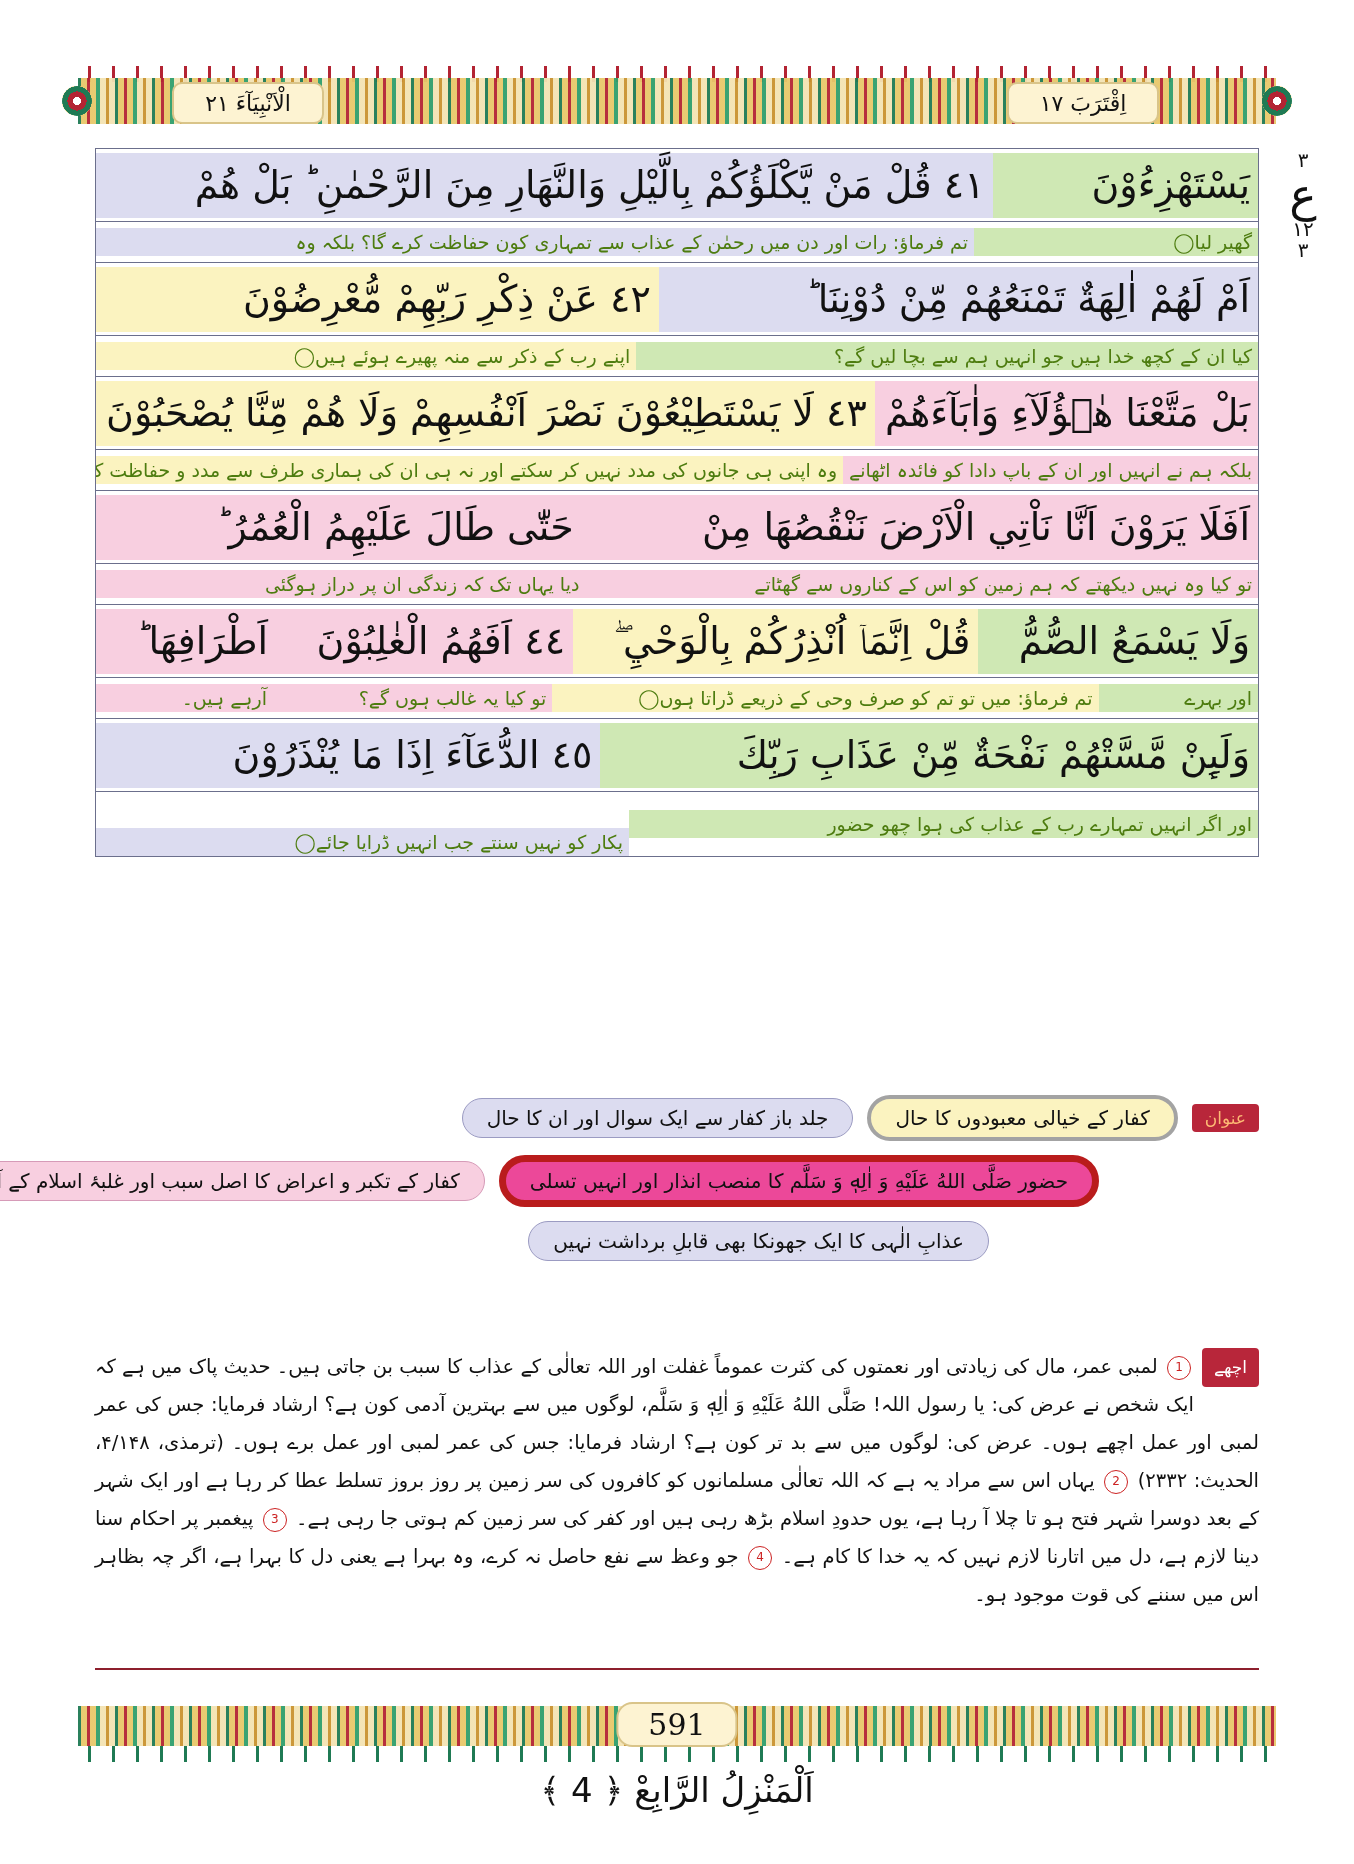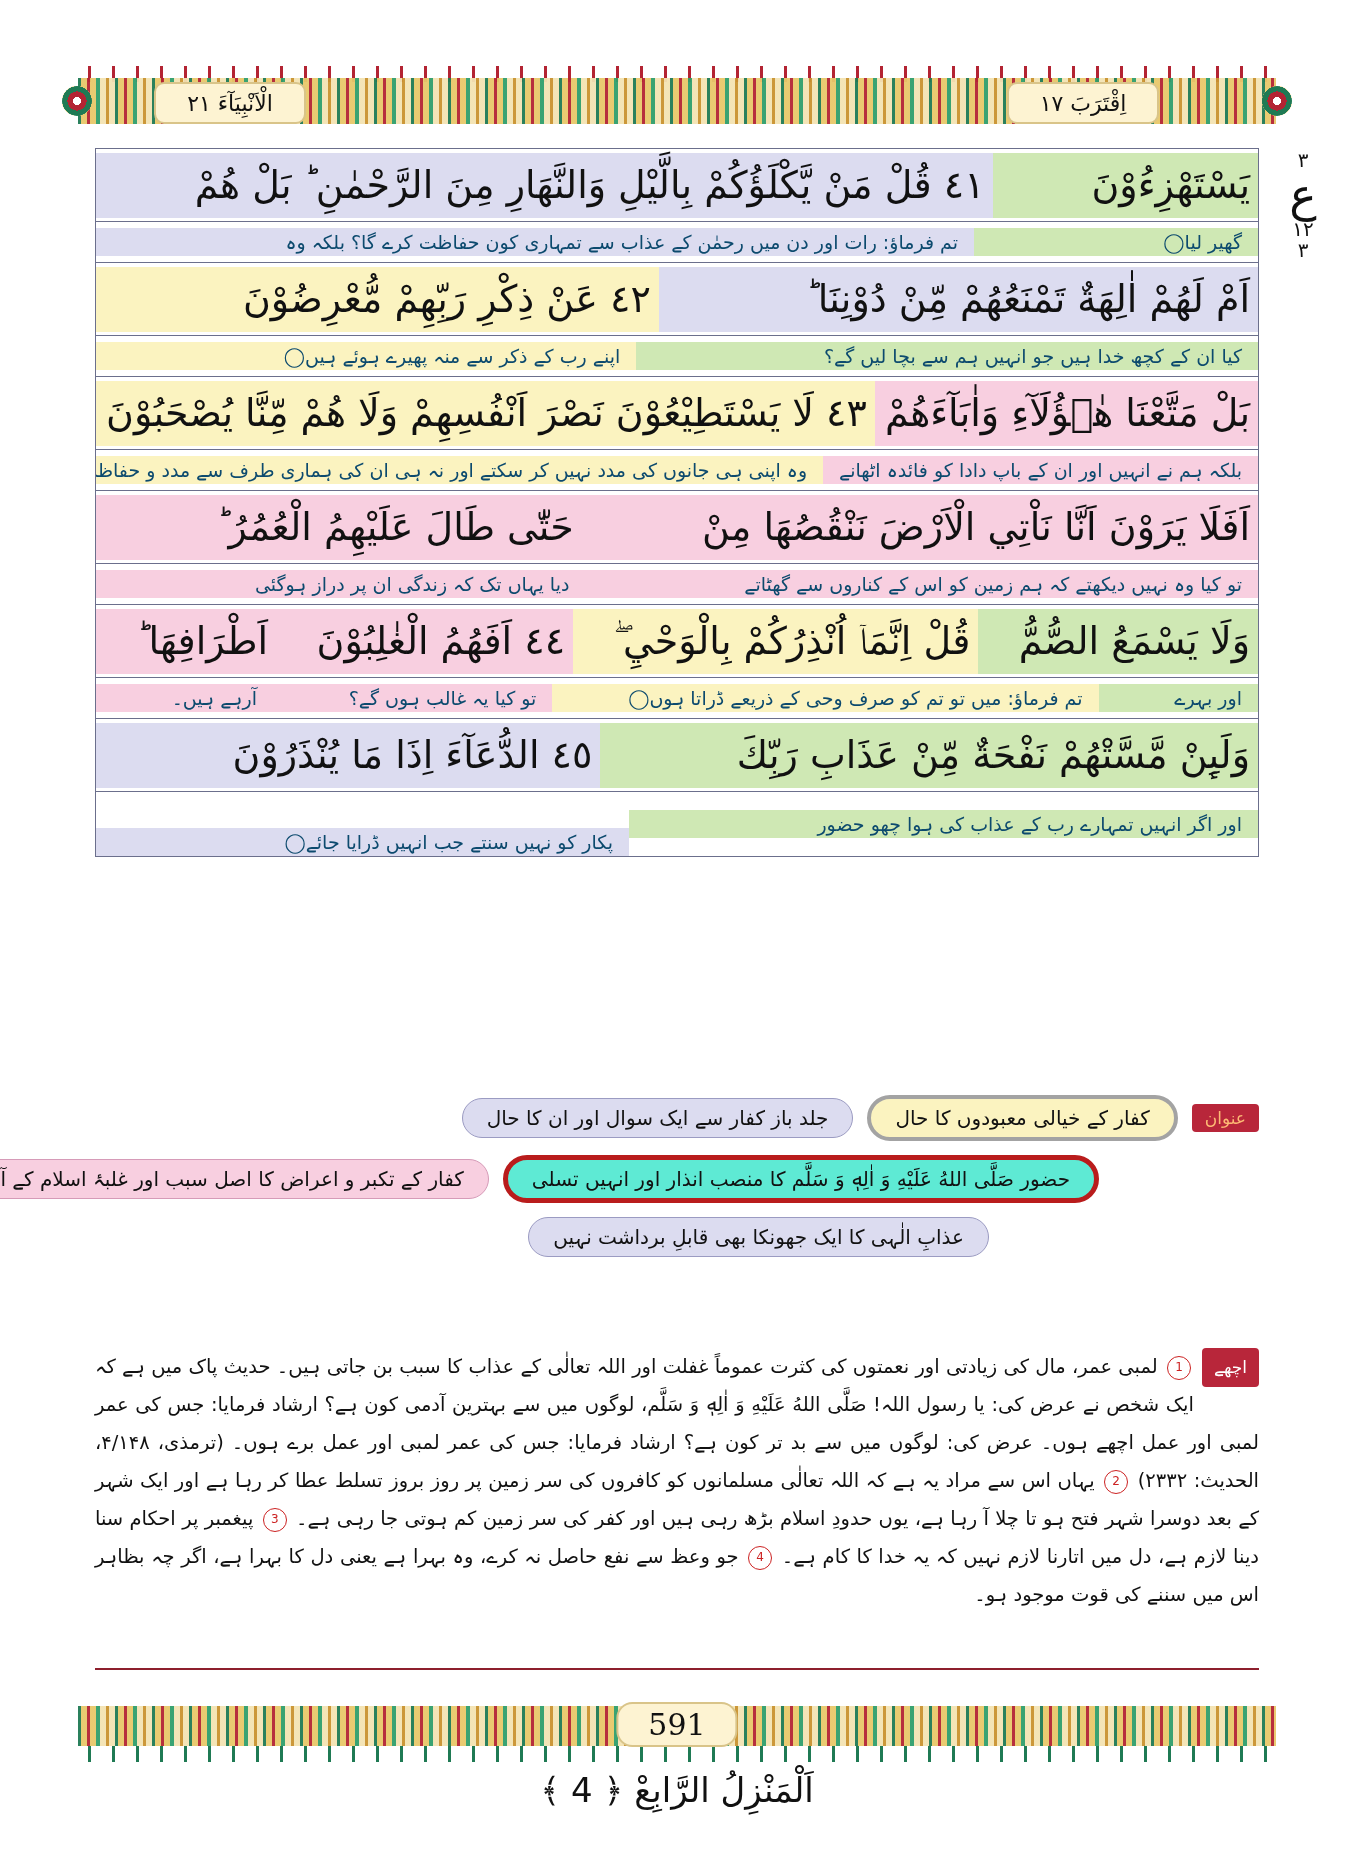--- a/index.html
+++ b/index.html
@@ -67,21 +67,21 @@
     background:#fdf3d2;
     border:2px solid #d9c489;
     border-radius:10px;
     display:flex; align-items:center; justify-content:center;
     font-family:"DejaVu Sans","Liberation Sans",sans-serif;
     font-size:22px; color:#111;
     padding:0 14px;
     letter-spacing:1px;
     z-index:5;
   }
-  .cartouche.surah{ left:154px; }
+  .cartouche.surah{ left:172px; }
   .cartouche.para{ right:195px; }
 
   
   .content{
     position:absolute;
     left:95px; right:95px;
     top:148px;
   }
   .arabic-row{
     position:relative;
@@ -109,23 +109,23 @@
     border-bottom:none;
     min-height:40px;
     display:flex; align-items:center;
     direction:rtl;
     overflow:hidden;
   }
   .urdu-row .seg{
     flex:0 0 auto;
     display:flex; align-items:center;
     height:100%;
-    padding:3px 16px;
+    padding:3px 6px;
     font-size:19px;
-    color:#0c4a6e;
+    color:#4d7c0f;
     white-space:nowrap;
     font-family:"DejaVu Sans","Liberation Sans",sans-serif;
   }
   .content .last{ border-bottom:1px solid #6b6f8c; }
 
   
   .bg-lav{ background:#dcdcf0; }
   .bg-grn{ background:#cfe8b4; }
   .bg-yel{ background:#fbf3c0; }
   .bg-pnk{ background:#f8cfe0; }
@@ -161,21 +161,21 @@
     border-radius:26px;
     padding:7px 24px;
     font-size:20px;
     color:#111;
     white-space:nowrap;
     display:inline-flex; align-items:center;
   }
   .pill.lav{ background:#dcdcf0; border:1px solid #9b9bc2;}
   .pill.yel{ background:#fbf3c0; border:4px solid #a3a3a3;}
   .pill.pnk{ background:#f8cfe0; border:1px solid #d69bb8;}
-  .pill.grn{ background:#5eead4; border:5px solid #b91c1c;}
+  .pill.grn{ background:#ec4899; border:7px solid #b91c1c;}
   .badge-unwan{
     background:#b8263a;
     color:#fdba74;
     font-size:17px;
     padding:4px 13px;
     border-radius:4px;
     white-space:nowrap;
     display:inline-flex;align-items:center;
   }
   .badge-hashiya{

